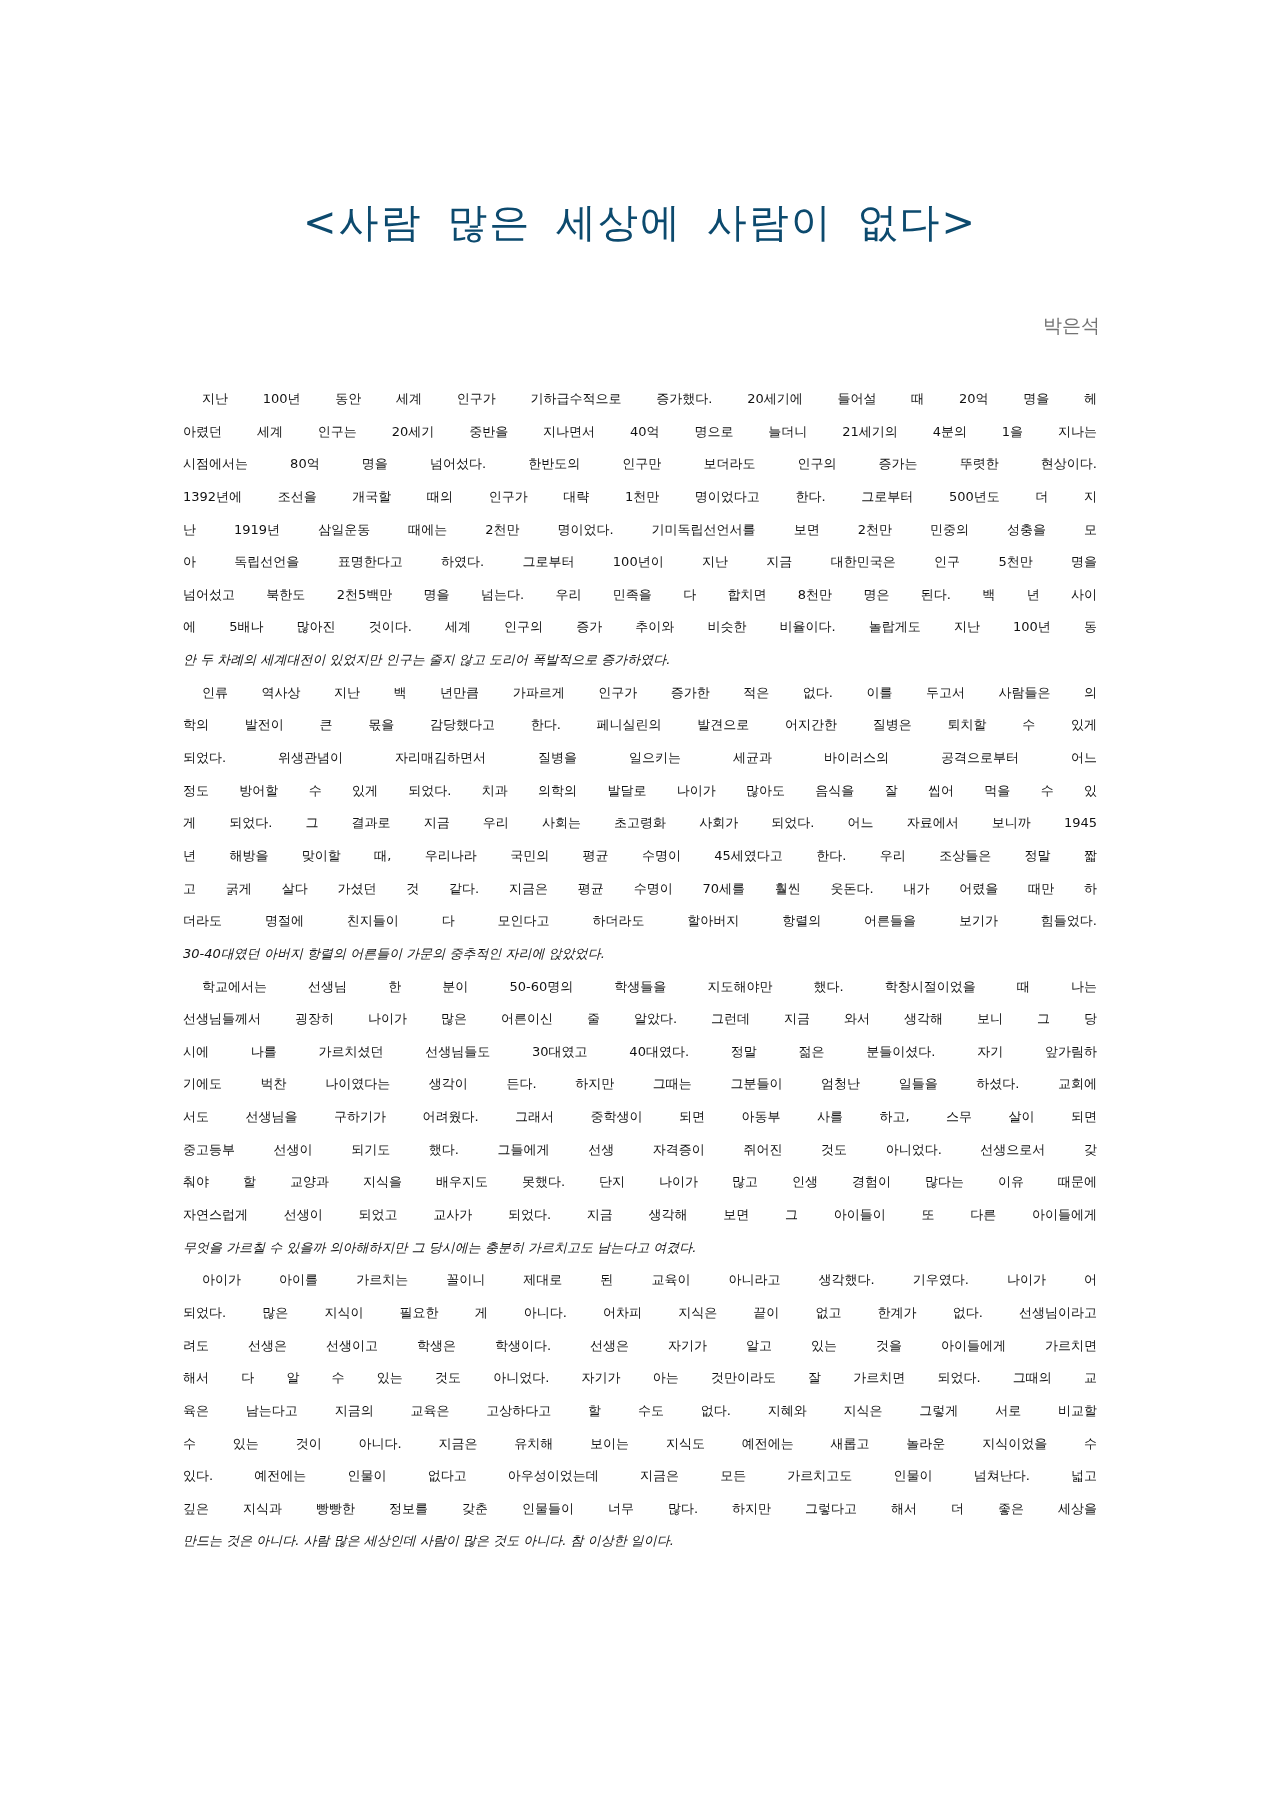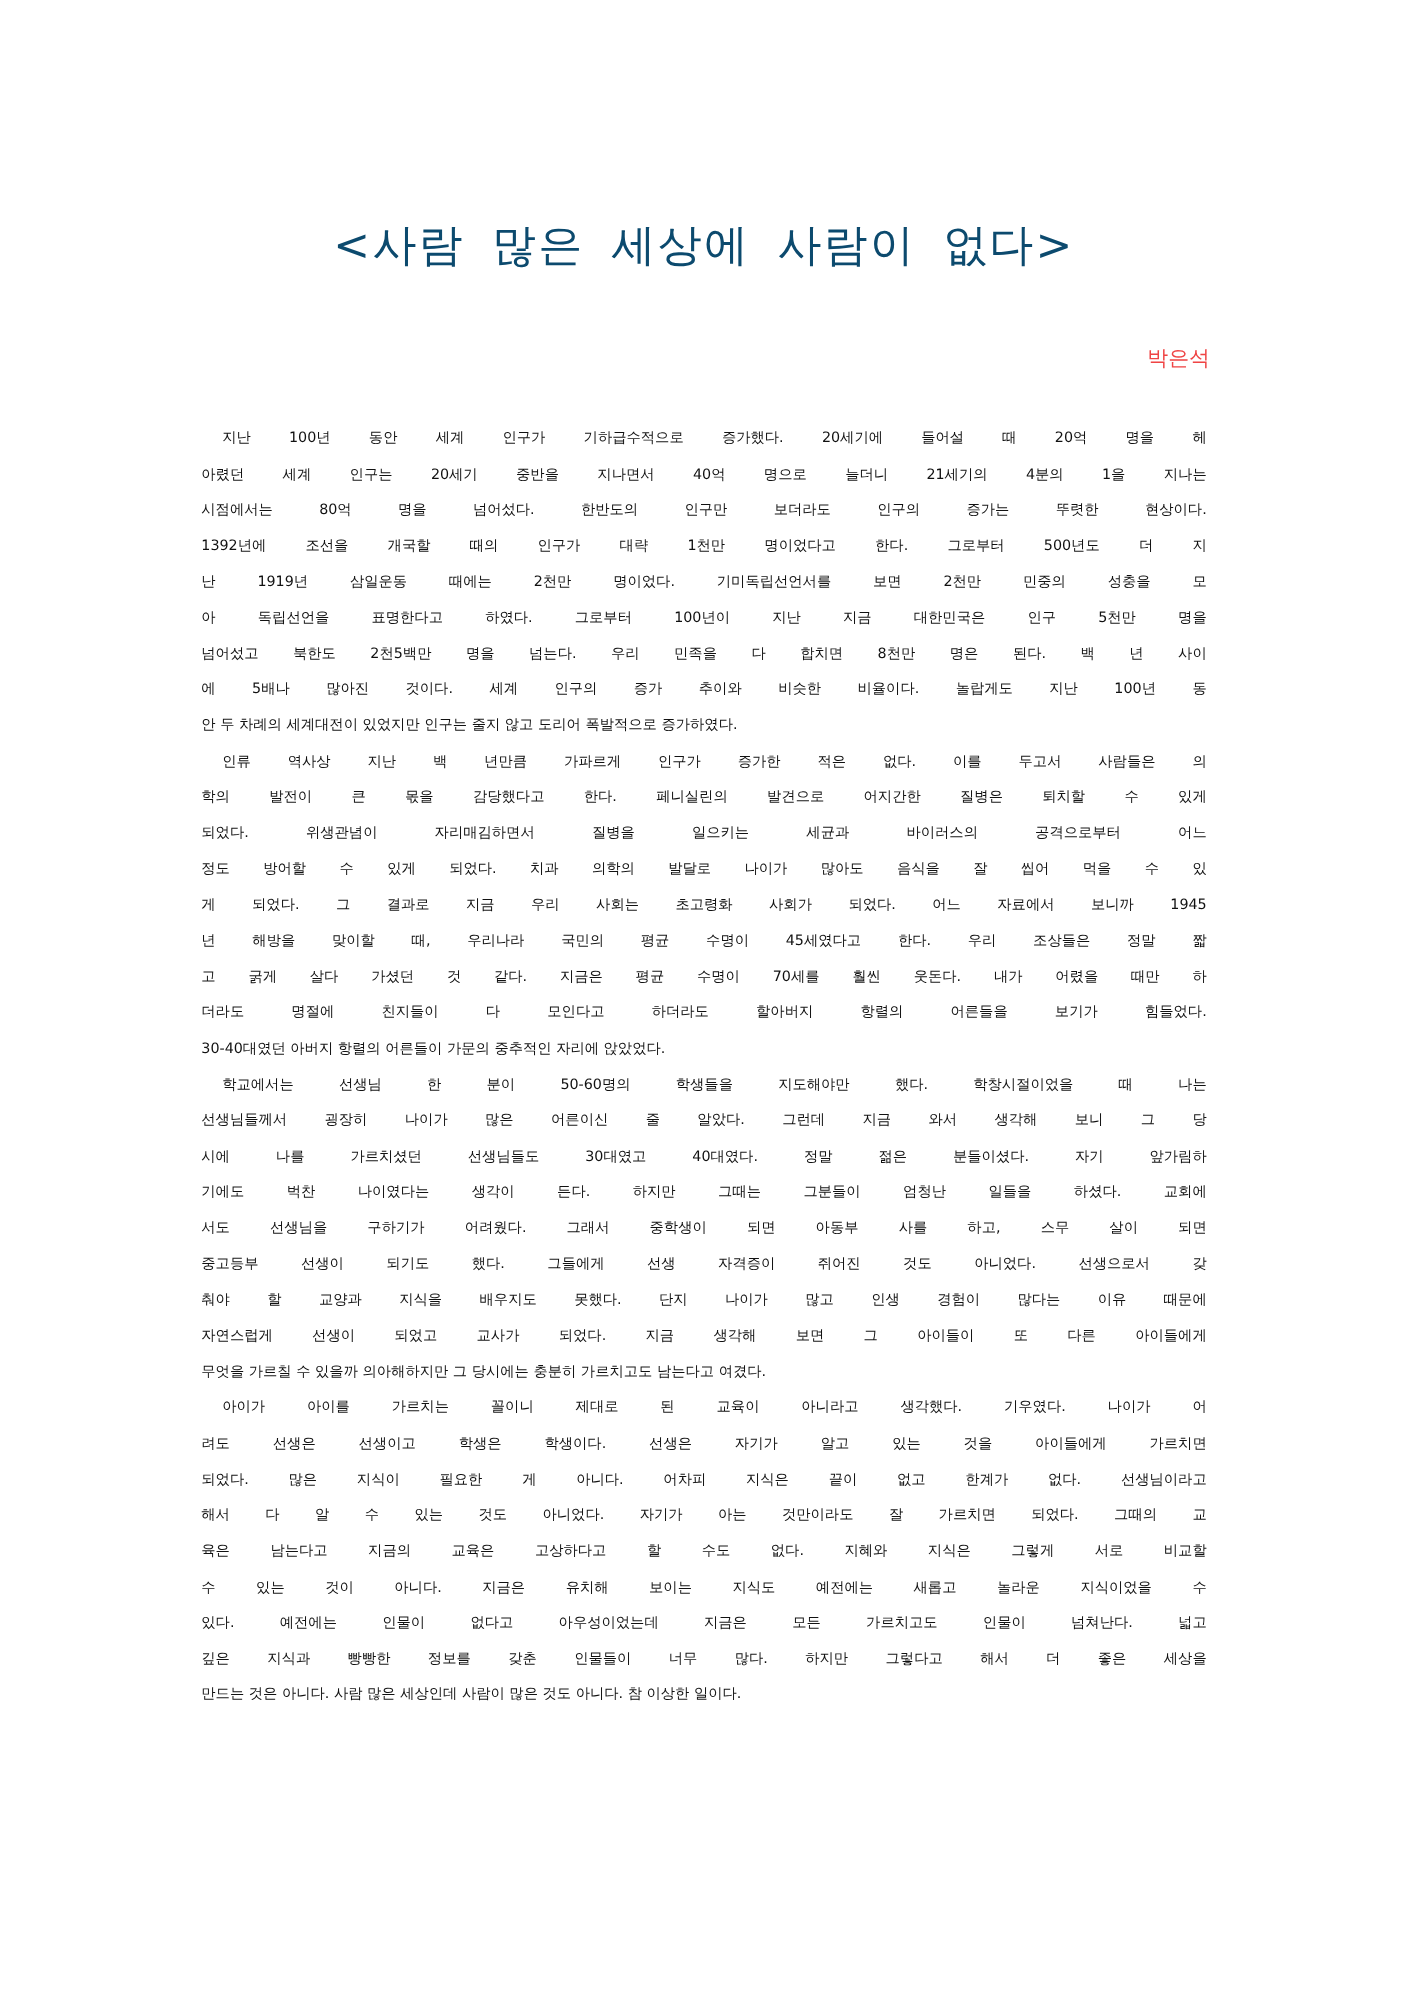--- a/index.html
+++ b/index.html
@@ -32,40 +32,41 @@
       font-weight: normal;
       letter-spacing: 2px;
       word-spacing: 10px;
       color: #0c4a6e;
     }
     .author {
       position: absolute;
       right: 180px;
       top: 313px;
       font-size: 19px;
-      color: #ef4444;
+      color: #737373;
     }
     .body-text {
       position: absolute;
       left: 183px;
       top: 383px;
       width: 914px;
       font-size: 13px;
     }
     .line {
       height: 32.65px;
       line-height: 32.65px;
       white-space: nowrap;
       text-align: justify;
       text-align-last: justify;
       overflow: visible;
     }
     .line.last {
       text-align: left;
       text-align-last: left;
+      font-style: italic;
     }
     .line.indent {
       padding-left: 19px;
     }
   </style>
 </head>
 <body>
 
 <div class="page">
   <div class="title">&lt;사람 많은 세상에 사람이 없다&gt;</div>
@@ -104,22 +105,22 @@
       <div class="line">기에도 벅찬 나이였다는 생각이 든다. 하지만 그때는 그분들이 엄청난 일들을 하셨다. 교회에</div>
       <div class="line">서도 선생님을 구하기가 어려웠다. 그래서 중학생이 되면 아동부 사를 하고, 스무 살이 되면</div>
       <div class="line">중고등부 선생이 되기도 했다. 그들에게 선생 자격증이 쥐어진 것도 아니었다. 선생으로서 갖</div>
       <div class="line">춰야 할 교양과 지식을 배우지도 못했다. 단지 나이가 많고 인생 경험이 많다는 이유 때문에</div>
       <div class="line">자연스럽게 선생이 되었고 교사가 되었다. 지금 생각해 보면 그 아이들이 또 다른 아이들에게</div>
       <div class="line last">무엇을 가르칠 수 있을까 의아해하지만 그 당시에는 충분히 가르치고도 남는다고 여겼다.</div>
     </div>
 
     <div>
       <div class="line indent">아이가 아이를 가르치는 꼴이니 제대로 된 교육이 아니라고 생각했다. 기우였다. 나이가 어</div>
+      <div class="line">되었다. 많은 지식이 필요한 게 아니다. 어차피 지식은 끝이 없고 한계가 없다. 선생님이라고</div>
       <div class="line">려도 선생은 선생이고 학생은 학생이다. 선생은 자기가 알고 있는 것을 아이들에게 가르치면</div>
-      <div class="line">되었다. 많은 지식이 필요한 게 아니다. 어차피 지식은 끝이 없고 한계가 없다. 선생님이라고</div>
       <div class="line">해서 다 알 수 있는 것도 아니었다. 자기가 아는 것만이라도 잘 가르치면 되었다. 그때의 교</div>
       <div class="line">육은 남는다고 지금의 교육은 고상하다고 할 수도 없다. 지혜와 지식은 그렇게 서로 비교할</div>
       <div class="line">수 있는 것이 아니다. 지금은 유치해 보이는 지식도 예전에는 새롭고 놀라운 지식이었을 수</div>
       <div class="line">있다. 예전에는 인물이 없다고 아우성이었는데 지금은 모든 가르치고도 인물이 넘쳐난다. 넓고</div>
       <div class="line">깊은 지식과 빵빵한 정보를 갖춘 인물들이 너무 많다. 하지만 그렇다고 해서 더 좋은 세상을</div>
       <div class="line last">만드는 것은 아니다. 사람 많은 세상인데 사람이 많은 것도 아니다. 참 이상한 일이다.</div>
     </div>
   </div>
 </div>
 

